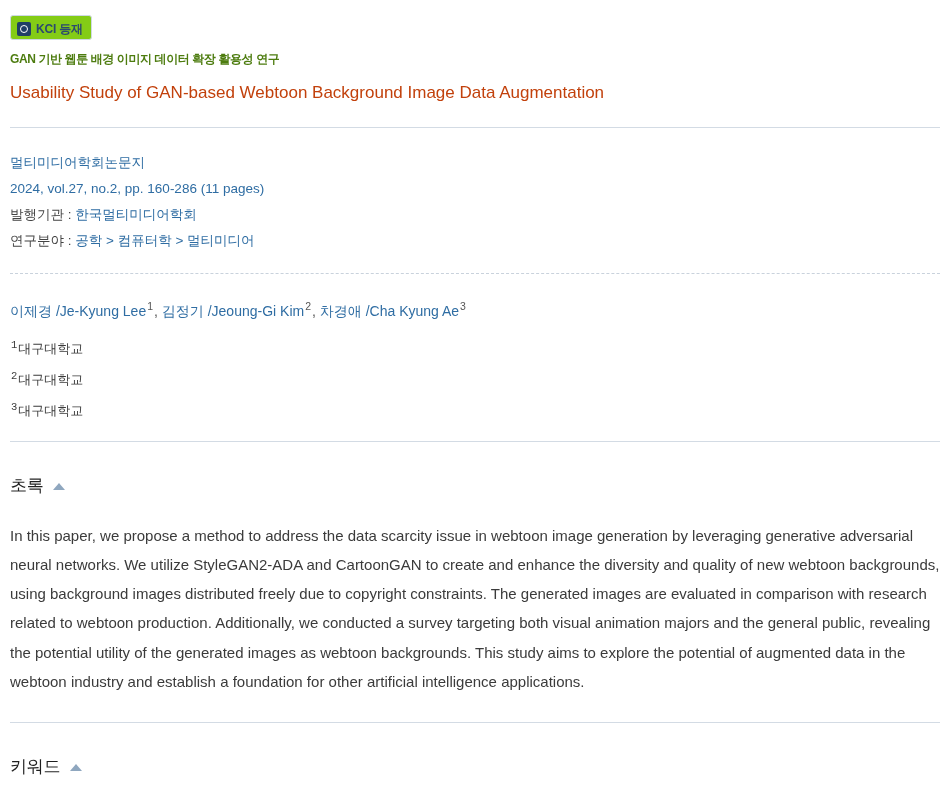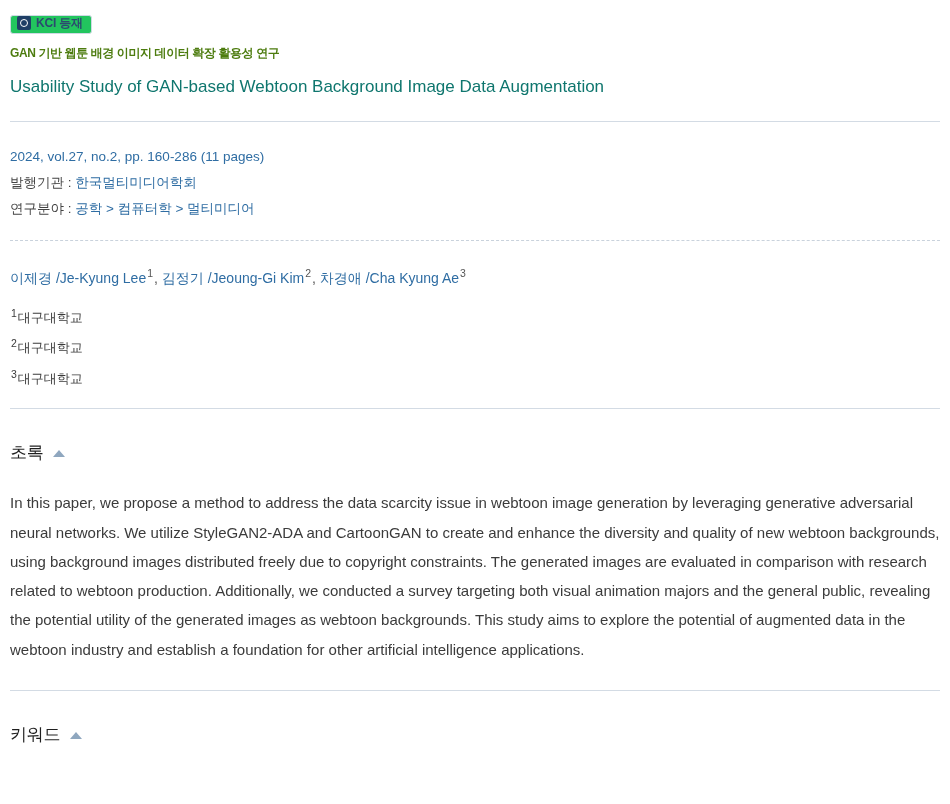--- a/index.html
+++ b/index.html
@@ -21,24 +21,24 @@
   }
 
   
   .badge-row {
     padding: 5px 0 8px 0;
   }
   .kci-badge {
     display: inline-flex;
     align-items: center;
     gap: 5px;
-    background: #22c55e;
+    background: #84cc16;
     border: 1px solid #cfd9e4;
     border-radius: 3px;
-    padding: 0 8px 3px 6px;
+    padding: 6px 8px 3px 6px;
     font-size: 12px;
     color: #2b4a6f;
     line-height: 1;
   }
   .kci-badge .mark {
     width: 14px;
     height: 14px;
     background: #1f3f66;
     border-radius: 2px;
     display: inline-block;
@@ -65,21 +65,21 @@
     font-size: 12px;
     font-weight: bold;
     color: #4d7c0f;
     letter-spacing: -0.4px;
     margin: 4px 0 14px 0;
     line-height: 1.3;
   }
   .title-en {
     font-size: 17px;
     font-weight: normal;
-    color: #0f766e;
+    color: #c2410c;
     margin: 0 0 22px 0;
     line-height: 1.35;
   }
 
   hr.solid {
     border: none;
     border-top: 1px solid #d3dbe4;
     margin: 0;
   }
   hr.dashed {
@@ -119,20 +119,21 @@
   sup {
     font-size: 10.5px;
     vertical-align: super;
     color: #555555;
     padding: 0 1px;
   }
   .affil {
     font-size: 13px;
     color: #3a3a3a;
     line-height: 2.2;
+    font-family: Liberation Mono, monospace;
   }
   .affil sup {
     color: #3a3a3a;
   }
 
   
   .section {
     padding-top: 18px;
   }
   .section-head {
@@ -182,20 +183,21 @@
       <span class="label">KCI 등재</span>
     </span>
   </div>
 
   <h1 class="title-ko">GAN 기반 웹툰 배경 이미지 데이터 확장 활용성 연구</h1>
   <h2 class="title-en">Usability Study of GAN-based Webtoon Background Image Data Augmentation</h2>
 
   <hr class="solid">
 
   <div class="meta">
+    <div>멀티미디어학회논문지</div>
     <div>2024, vol.27, no.2, pp. 160-286 (11 pages)</div>
     <div class="plain">
       <span>발행기관 : </span><span class="link">한국멀티미디어학회</span>
     </div>
     <div class="plain">
       <span>연구분야 : </span><span class="link">공학 &gt; 컴퓨터학 &gt; 멀티미디어</span>
     </div>
   </div>
 
   <hr class="dashed">

